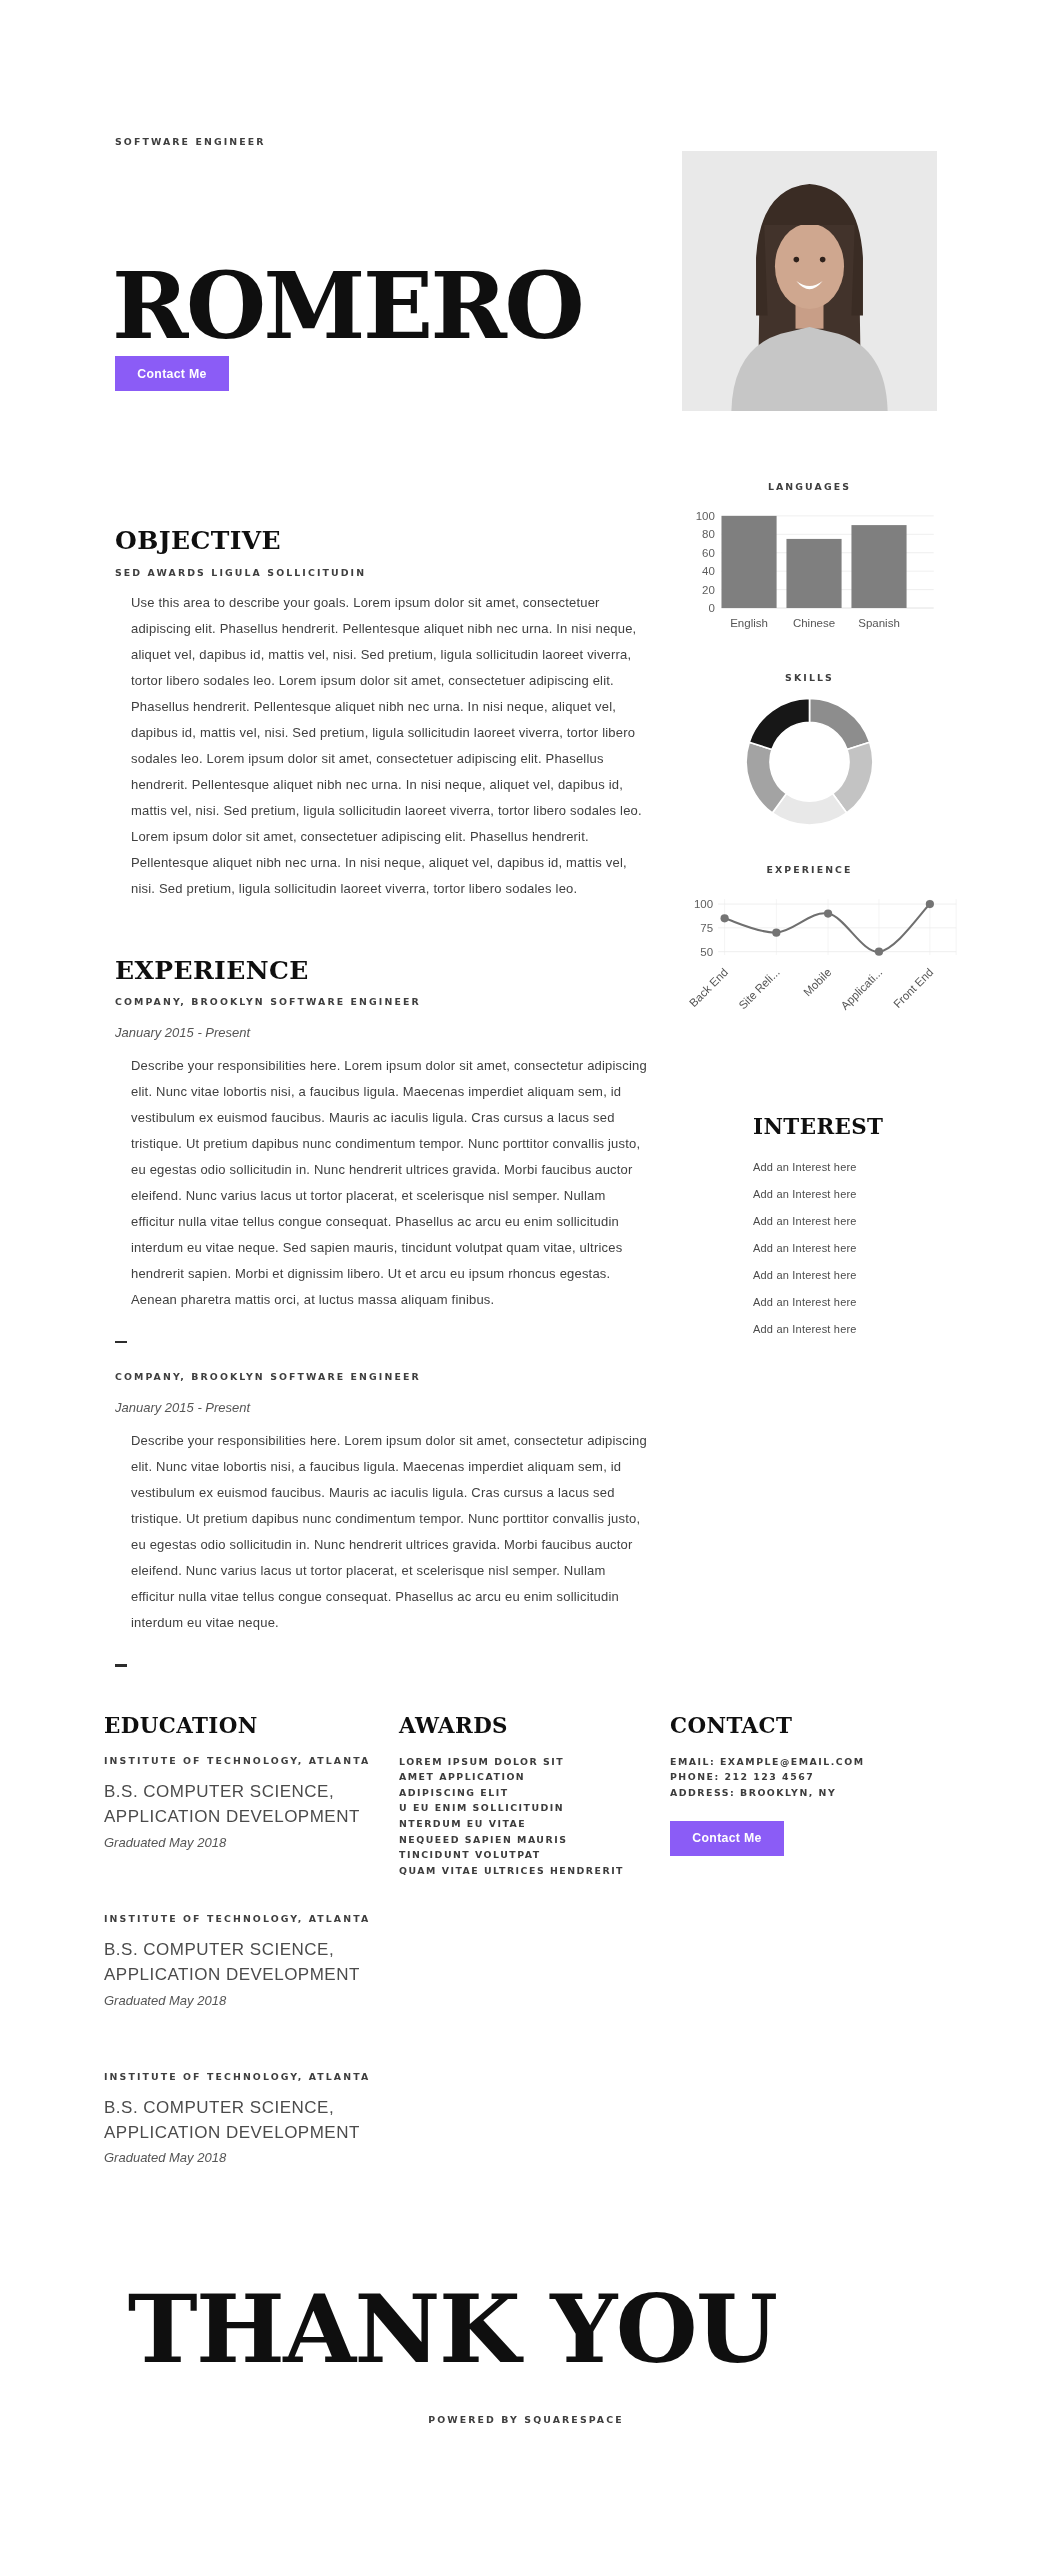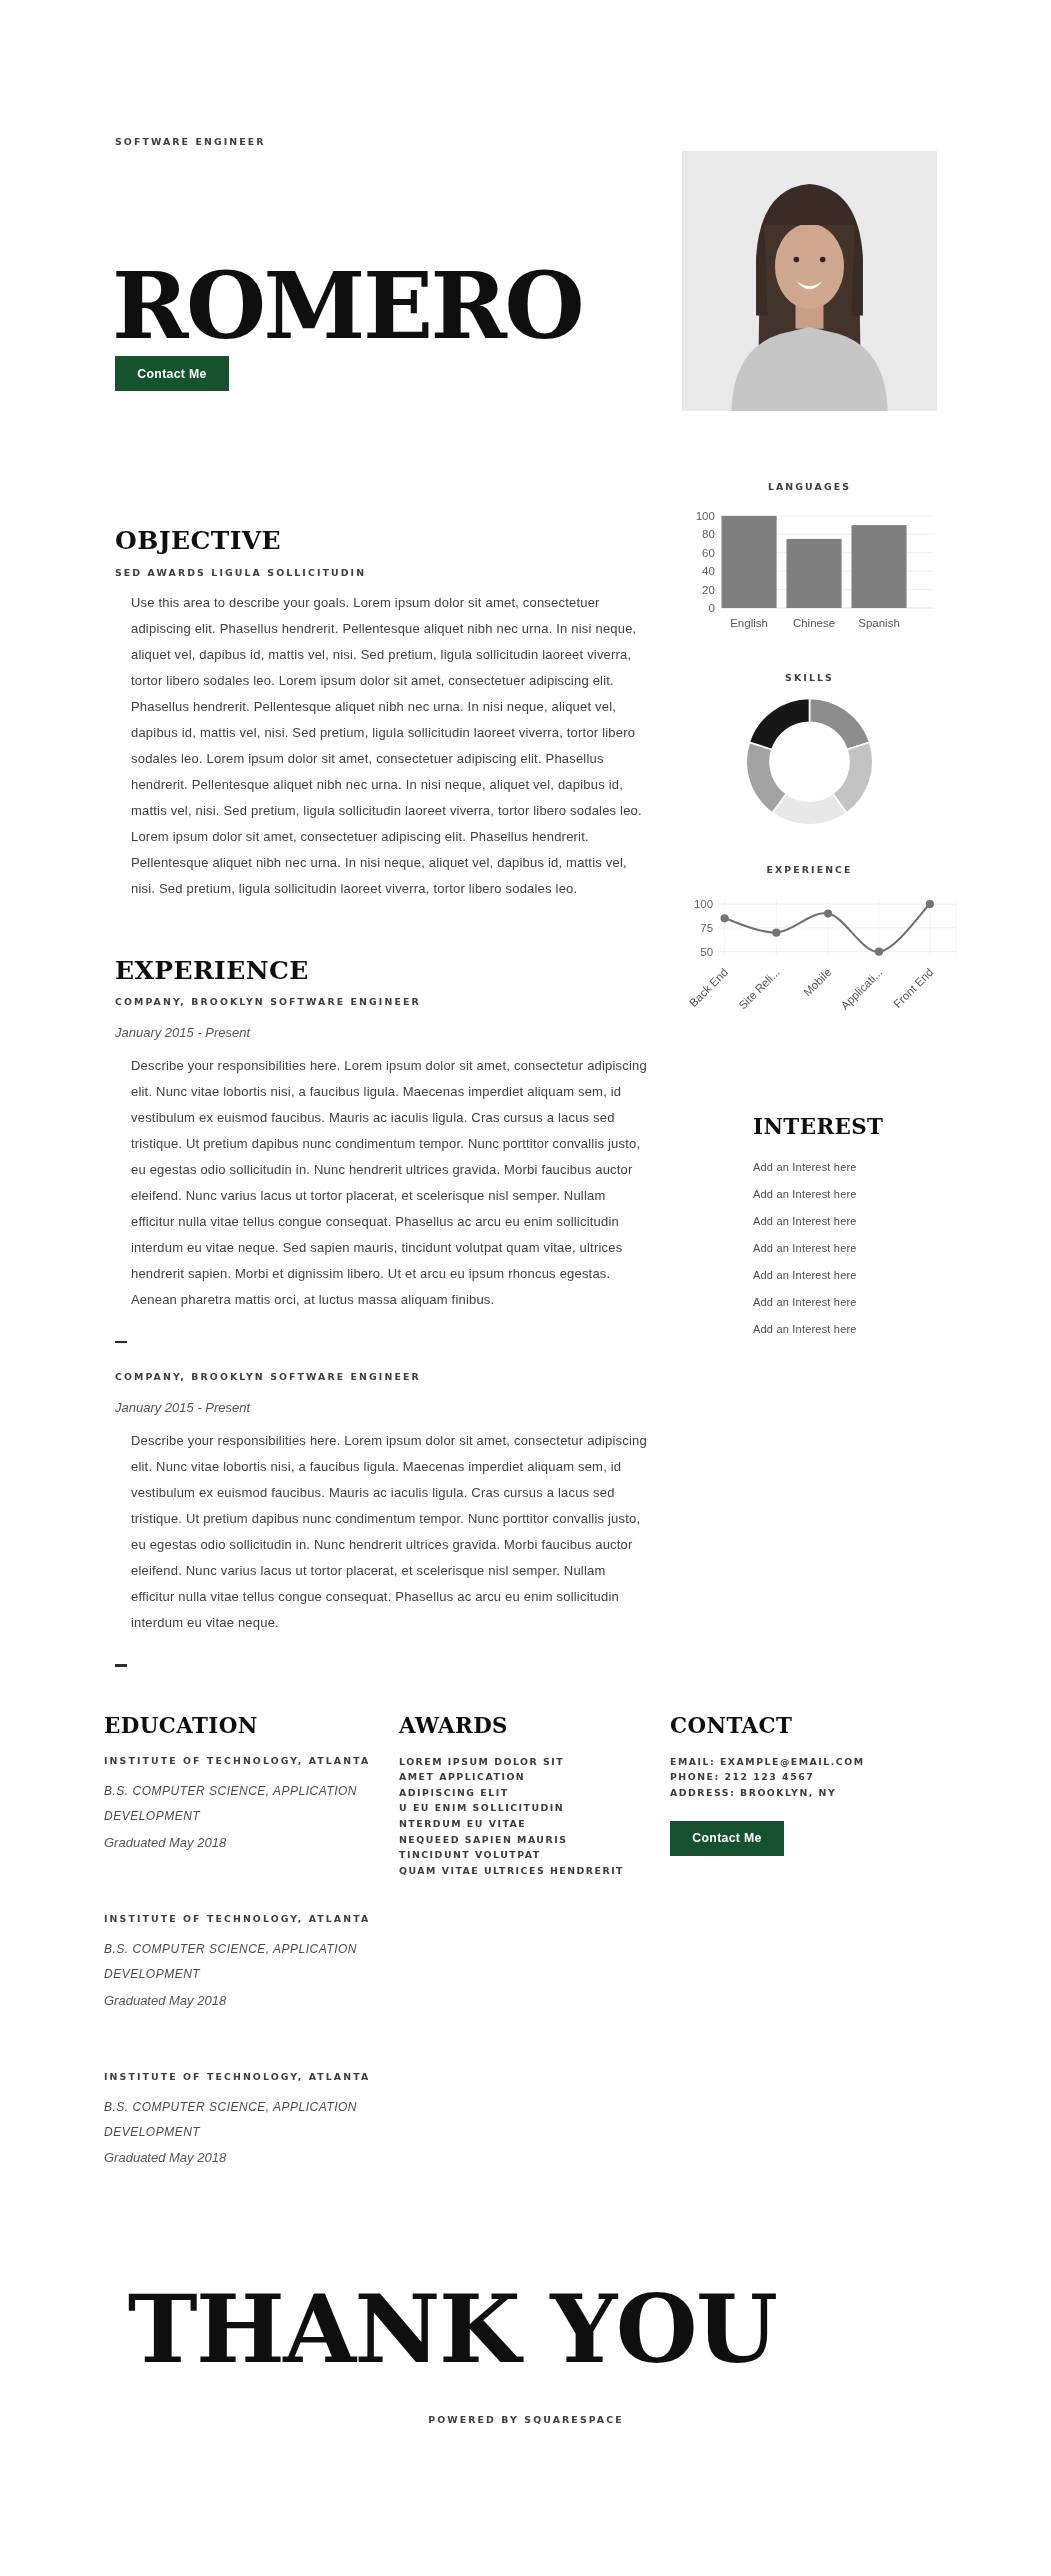--- a/index.html
+++ b/index.html
@@ -11,21 +11,21 @@
              letter-spacing: 2.1px; color: #3e3e3e; }
   .serif-h { font-family: "DejaVu Serif", serif; font-weight: 700; color: #0f0f0f; margin: 0; }
   .body-text { font-size: 13px; line-height: 26px; color: #404040; letter-spacing: 0.2px; margin: 16px; }
 
   .abs { position: absolute; }
 
   
   .role-label { left: 115px; top: 136px; }
   .name { left: 112px; top: 161px; font-size: 92px; line-height: 1.05; letter-spacing: -2.5px; }
   .btn { display: flex; align-items: center; justify-content: center;
-         width: 114px; height: 35px; background: #14532d; color: #ffffff;
+         width: 114px; height: 35px; background: #8b5cf6; color: #ffffff;
          font-weight: 700; font-size: 12.3px; letter-spacing: 0.3px; cursor: pointer; border: none; }
   .btn-header { left: 115px; top: 356px; }
   .photo { left: 682px; top: 151px; width: 255px; height: 260px; background: #e9e9e9; overflow: hidden; }
 
   
   .chart-title { width: 255px; text-align: center; }
   .t-languages { left: 682px; top: 481px; }
   .t-skills    { left: 682px; top: 672px; }
   .t-exp       { left: 682px; top: 864px; }
   .svg-bar   { left: 682px; top: 501px; }
@@ -50,21 +50,21 @@
   
   .interest-block { left: 753px; top: 1114px; width: 197px; }
   .h-side { font-size: 21.4px; letter-spacing: 0.4px; }
   .interest-list { margin-top: 15px; }
   .interest-item { font-size: 11px; line-height: 27px; color: #4b4b4b; letter-spacing: 0.2px; }
 
   
   .education-block { left: 104px; top: 1713px; width: 279px; }
   .edu-entry { margin-top: 17px; }
   .edu-entry + .edu-entry { margin-top: 63px; }
-  .edu-degree { margin-top: 13px; font-size: 12px; line-height: 25px; color: #4b4b4b; letter-spacing: 0.5px; font-style: italic; }
+  .edu-degree { margin-top: 13px; font-size: 17px; line-height: 25px; color: #4b4b4b; letter-spacing: 0.5px; }
   .edu-grad { margin-top: 5.8px; font-size: 13px; font-style: italic; color: #555555; }
 
   .awards-block { left: 399px; top: 1713px; width: 230px; }
   .caption-list { margin-top: 15.6px; }
   .caption-line { font-family: "DejaVu Sans", sans-serif; font-weight: 700; font-size: 9.4px;
                   letter-spacing: 1.5px; color: #3c3c3c; line-height: 15.6px; }
 
   .contact-block { left: 670px; top: 1713px; width: 214px; }
   .btn-contact { margin-top: 20.5px; }
 

